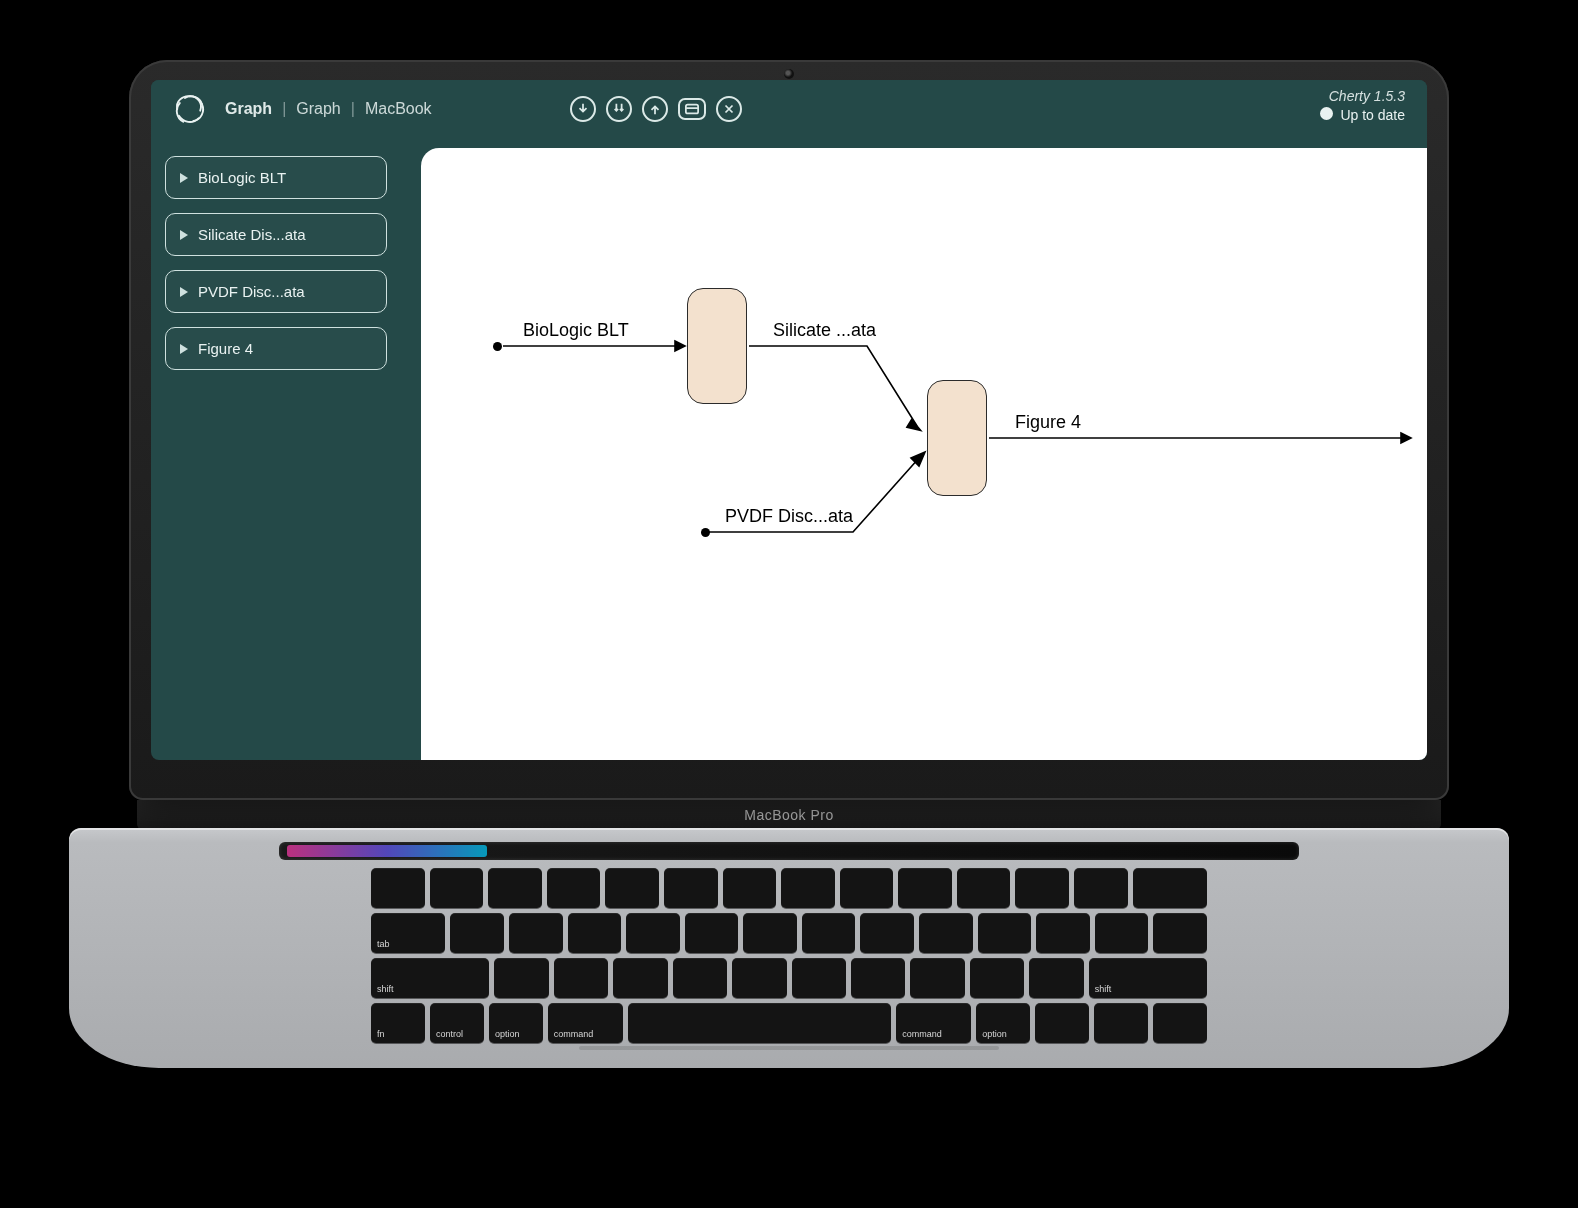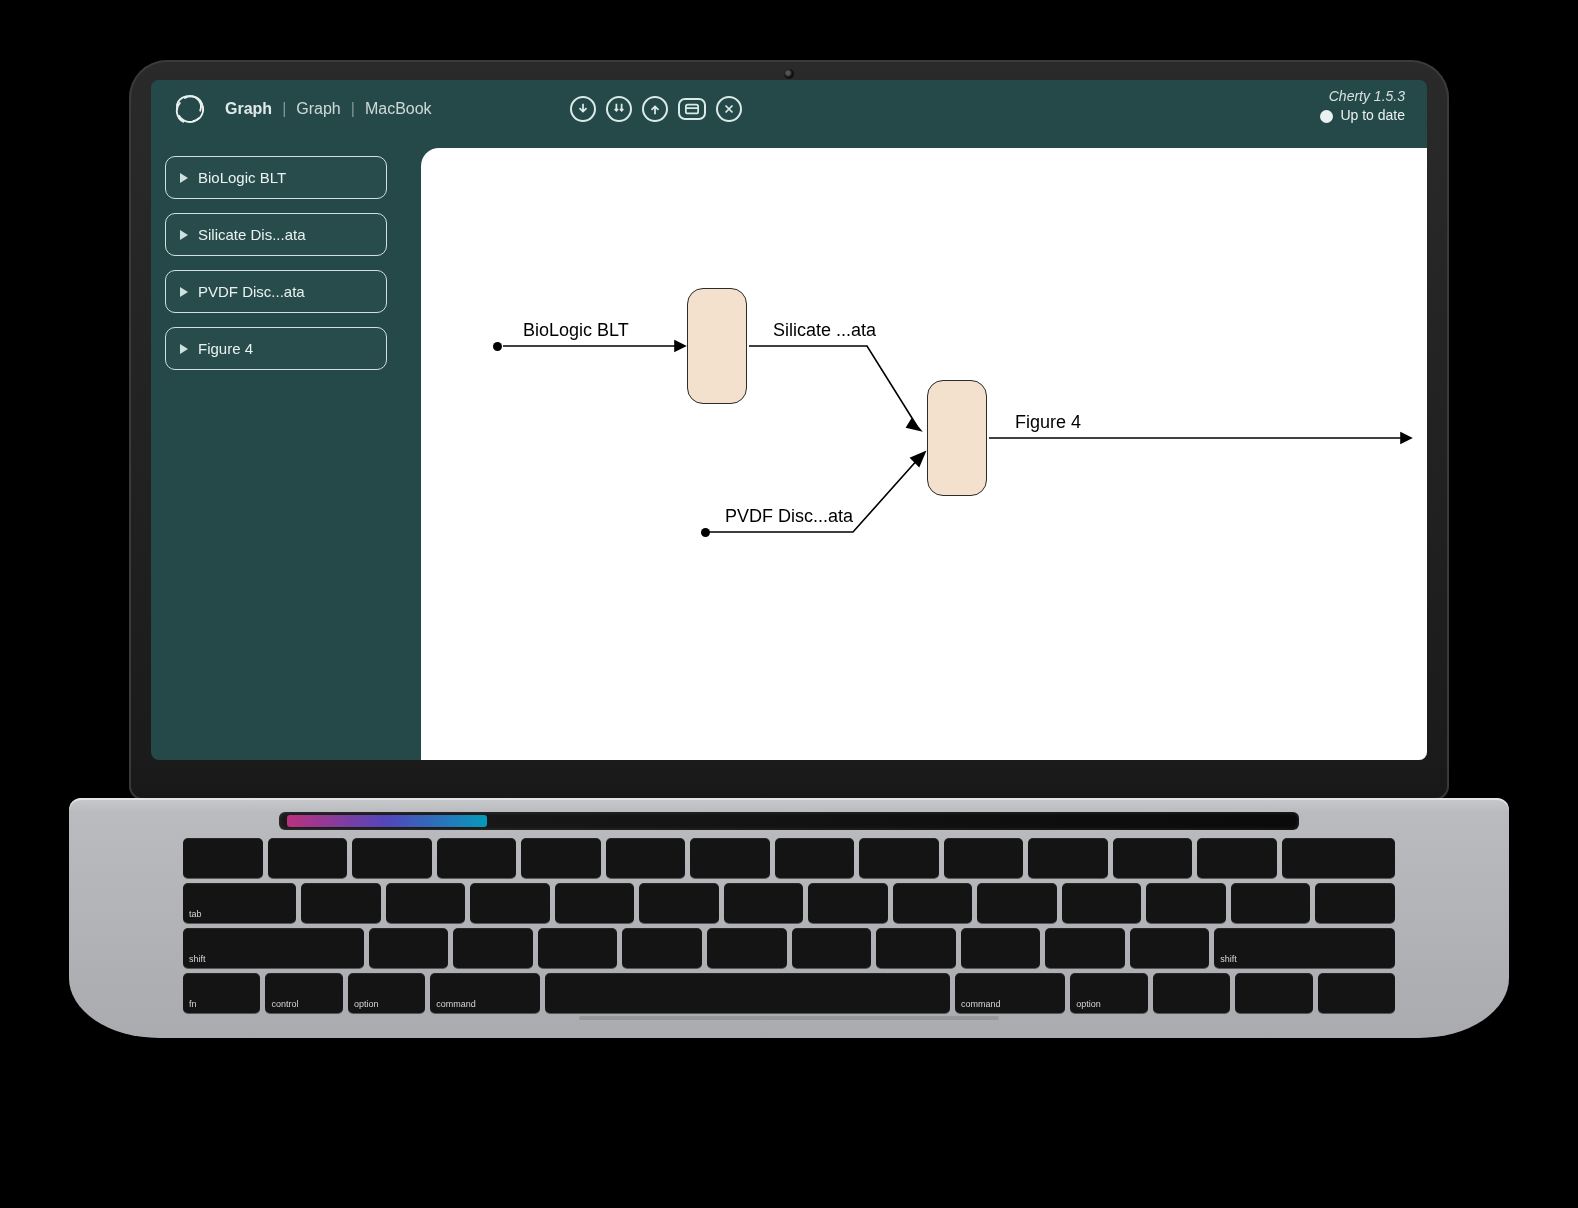--- a/index.html
+++ b/index.html
@@ -86,21 +86,21 @@
   }
   .tbtn.rrect { border-radius: 7px; width:28px; height:22px; }
   .tbtn svg { width: 14px; height: 14px; stroke: #dbe9e7; stroke-width: 2; fill: none; }
 
   .header-right {
     position: absolute; right: 22px; top: 8px;
     text-align: right;
     color: #e9f2f1;
   }
   .version { font-style: italic; font-size: 14px; opacity:.9; }
-  .sync { display:flex; align-items:flex-end; gap:7px; justify-content:flex-end; font-size:14px; margin-top:3px; }
+  .sync { display:flex; align-items:flex-start; gap:7px; justify-content:flex-end; font-size:14px; margin-top:3px; }
   .sync-dot {
     width:13px;height:13px;border-radius:50%;
     border:2px solid #e9f2f1;background:#e9f2f1;
   }
 
   .body {
     flex:1; display:flex; min-height:0;gap:20px;
   }
   .sidebar {
     width: 250px;
@@ -186,21 +186,21 @@
     background: linear-gradient(90deg,#1a1a1a,#0a0a0a);
     box-shadow: inset 0 0 4px rgba(255,255,255,.15);
   }
   .touchbar::before{
     content:"";position:absolute;top:3px;left:8px;width:200px;height:12px;
     background:linear-gradient(90deg,#ff3baa,#6b5bff,#00d1ff);border-radius:3px;opacity:.7;
     filter:blur(.5px);
   }
   .keyboard {
     position:absolute; top:40px; left:50%; transform:translateX(-50%);
-    width: 1212px;
+    width: 836px;
     display:flex;flex-direction:column;gap:5px;
   }
   .krow{display:flex;gap:5px;justify-content:center;}
   .key{
     height:40px;background:#141414;border-radius:5px;
     box-shadow: inset 0 1px 0 rgba(255,255,255,.08), 0 1px 0 rgba(0,0,0,.5);
     flex:1; min-width:40px;
     color:#d6d6d6;font-size:9px;display:flex;align-items:flex-end;justify-content:flex-start;
     padding:4px 6px;
   }
@@ -333,20 +333,23 @@
               <line x1="2" y1="8" x2="414" y2="8"></line>
               <polygon class="arrowhead" points="414,3 424,8 414,13"></polygon>
             </svg>
 
           </div>
         </div>
       </div>
     </div>
   </div>
 
+  <div class="hinge">
+    <span>MacBook Pro</span>
+  </div>
 
   <div class="base">
     <div class="touchbar"></div>
     <div class="keyboard">
       <div class="krow">
         <div class="key"></div>
           <div class="key"></div>
           <div class="key"></div>
           <div class="key"></div>
           <div class="key"></div>

